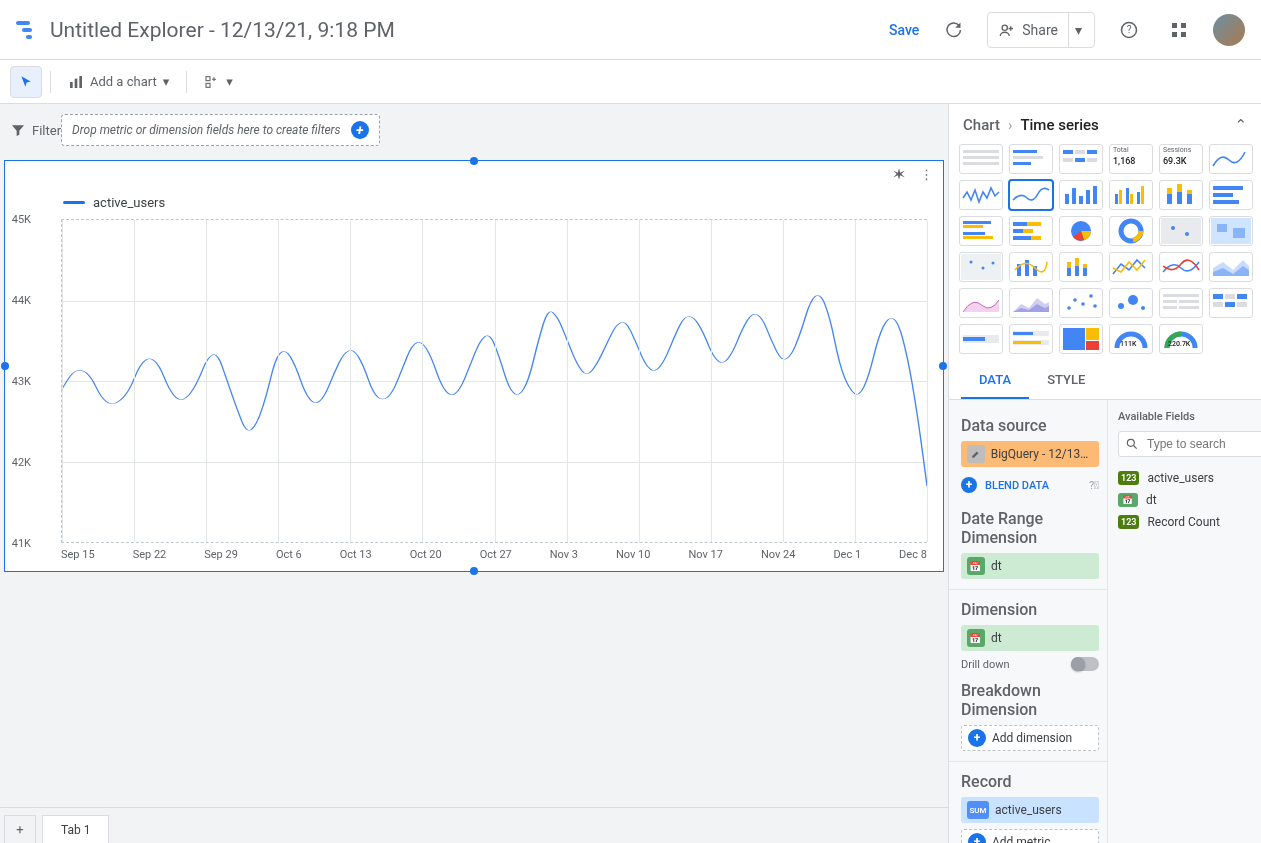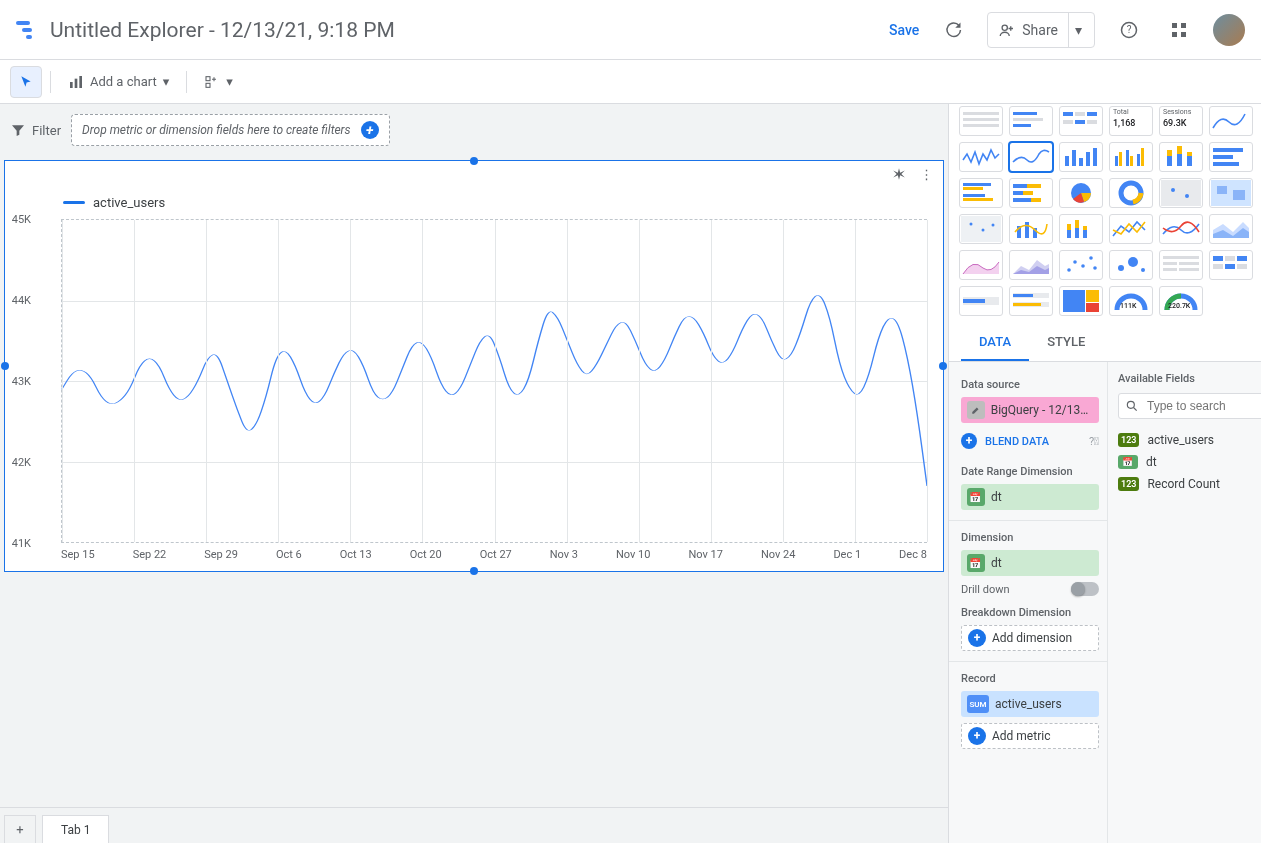--- a/index.html
+++ b/index.html
@@ -23,21 +23,21 @@
 
   
   .toolbar { display:flex; align-items:center; height:44px; padding:0 10px; border-bottom:1px solid #dadce0; gap:8px; }
   .tool-btn { height:32px; padding:0 8px; display:flex; align-items:center; gap:6px; color:#5f6368; border-radius:4px; cursor:pointer; border:1px solid transparent; }
   .tool-btn.sel { background:#e8f0fe; border:1px solid #dadce0; }
   .tool-sep { width:1px; height:22px; background:#dadce0; }
 
   
   .body { flex:1; display:flex; min-height:0; }
   .canvas-col { flex:1; display:flex; flex-direction:column; background:#fff; min-width:0; }
-  .filter-row { display:flex; align-items:center; padding:10px; gap:10px; background:#f1f3f4; }
+  .filter-row { display:flex; align-items:center; padding:10px; background:#f1f3f4; }
   .filter-label { display:flex; align-items:center; gap:6px; color:#5f6368; font-size:13px; }
   .filter-drop { flex:0 0 auto; border:1px dashed #9aa0a6; background:#fff; border-radius:4px; padding:6px 10px; display:flex; align-items:center; gap:10px; color:#5f6368; font-size:12px;font-style:italic; }
   .plus-circle { width:18px; height:18px; border-radius:50%; background:#1a73e8; color:#fff; display:flex; align-items:center; justify-content:center; font-weight:bold; font-size:14px; line-height:1; }
 
   .canvas-outer { flex:1; background:#f1f3f4; position:relative; }
   .canvas { position:absolute; left:4px; right:4px; top:4px; height:412px; background:#fff; border:1px solid #1a73e8; }
   .handle { position:absolute; width:8px; height:8px; background:#1a73e8; border-radius:50%; }
   .handle.n { left:50%; top:-4px; transform:translateX(-50%);}
   .handle.s { left:50%; bottom:-4px; transform:translateX(-50%);}
   .handle.e { right:-4px; top:50%; transform:translateY(-50%);}
@@ -73,23 +73,23 @@
   .ct svg { width:40px; height:26px; }
   .ct .tiny { font-size:7px; color:#5f6368; position:absolute; top:2px; left:3px; line-height:1; }
   .ct .tinyv { font-size:9px; color:#202124; position:absolute; top:11px; left:3px; font-weight:500;}
 
   .ds-tabs { display:flex; border-bottom:1px solid #dadce0; padding:0 12px; font-size:13px; }
   .ds-tab { padding:10px 18px; color:#5f6368; font-weight:500; cursor:pointer; border-bottom:2px solid transparent;}
   .ds-tab.active { color:#1a73e8; border-bottom-color:#1a73e8; }
 
   .panel-body { flex:1; display:flex; min-height:0;}
   .config-col { flex:0 0 158px; padding:10px 8px 10px 12px; overflow:auto; min-height:0; background:#f7f8f9;}
-  .config-col h5 { font-size:11px; color:#5f6368; font-weight:500; margin:6px 0; }
+  .config-col h5 { font-size:16px; color:#5f6368; font-weight:500; margin:6px 0; }
   .chip { display:flex; align-items:center; gap:6px; height:26px; border-radius:3px; padding:0 6px; font-size:12px; margin-bottom:6px; }
-  .chip.ds   { background:#f9a8d4; }
+  .chip.ds   { background:#fdba74; }
   .chip.ds .ic { width:18px; height:18px; background:#bdbdbd; border-radius:3px; display:flex; align-items:center;justify-content:center;}
   .chip.dim  { background:#cdead2; }
   .chip.dim .ic { width:18px; height:18px; background:#59a86a; border-radius:3px; color:#fff; font-size:10px; display:flex; align-items:center;justify-content:center;}
   .chip.met  { background:#c9e2ff; }
   .chip.met .ic { width:22px; height:18px; background:#4f8ff7; border-radius:3px; color:#fff; font-size:8px; font-weight:600; display:flex; align-items:center;justify-content:center;}
   .chip.add  { border:1px dashed #bdc1c6; background:#fff; }
   .chip.add .ic { width:18px; height:18px; border-radius:50%; background:#1a73e8; color:#fff; display:flex; align-items:center;justify-content:center; font-size:12px; font-weight:bold;}
   .blend-row { display:flex; align-items:center; font-size:11px; padding:4px 0 10px; gap:8px;}
   .blend-row .plus-circle { width:16px; height:16px; font-size:12px; }
   .blend-row a { color:#1a73e8; font-weight:500; }
@@ -274,20 +274,27 @@
         </div>
       </div>
 
       <div class="tabs-footer">
         <div class="tab-add">+</div>
         <div class="tab">Tab 1</div>
       </div>
     </div>
 
     <div class="panel">
+      <div class="panel-hdr">
+        <span class="crumb">Chart</span>
+        <span style="color:#9aa0a6">›</span>
+        <span class="current">Time series</span>
+        <span class="spacer"></span>
+        <span class="chevup">⌃</span>
+      </div>
 
       <div class="chart-picker">
 
         <div class="ct">
             <svg>
               <rect x="2" y="4" width="36" height="3" class="g"></rect>
               <rect x="2" y="10" width="36" height="3" class="g"></rect>
               <rect x="2" y="16" width="36" height="3" class="g"></rect>
             </svg>
           </div>

